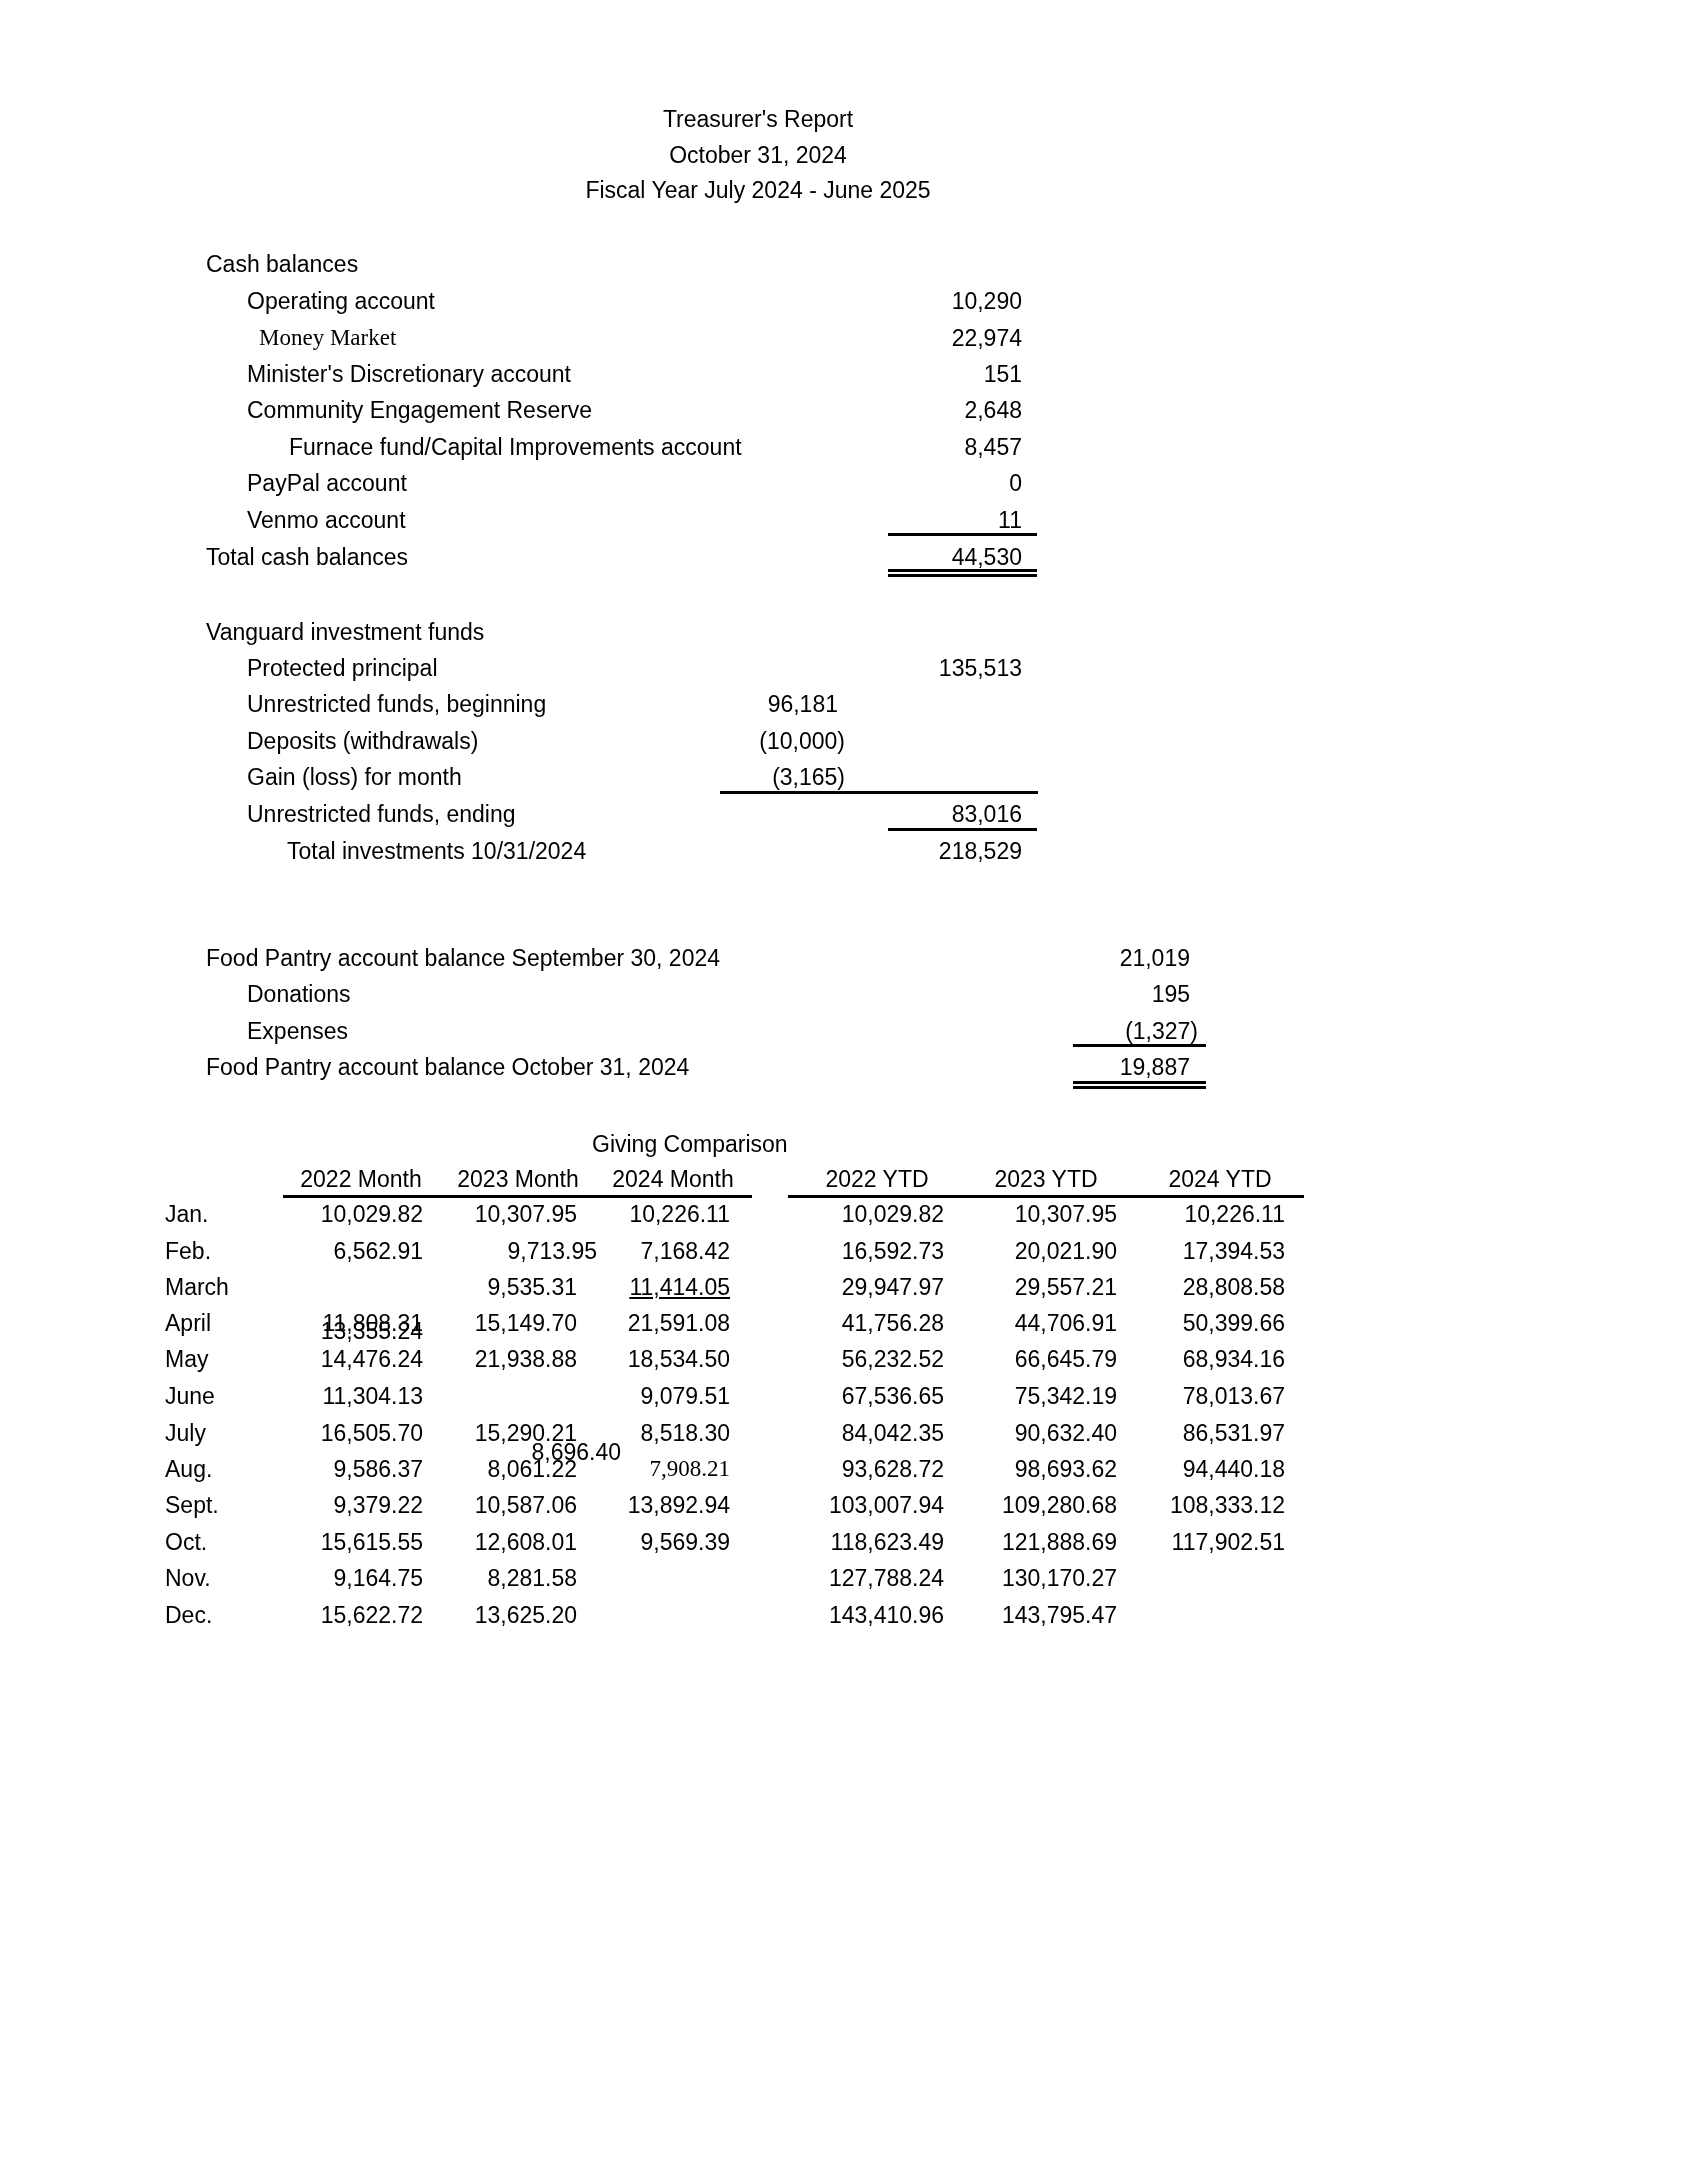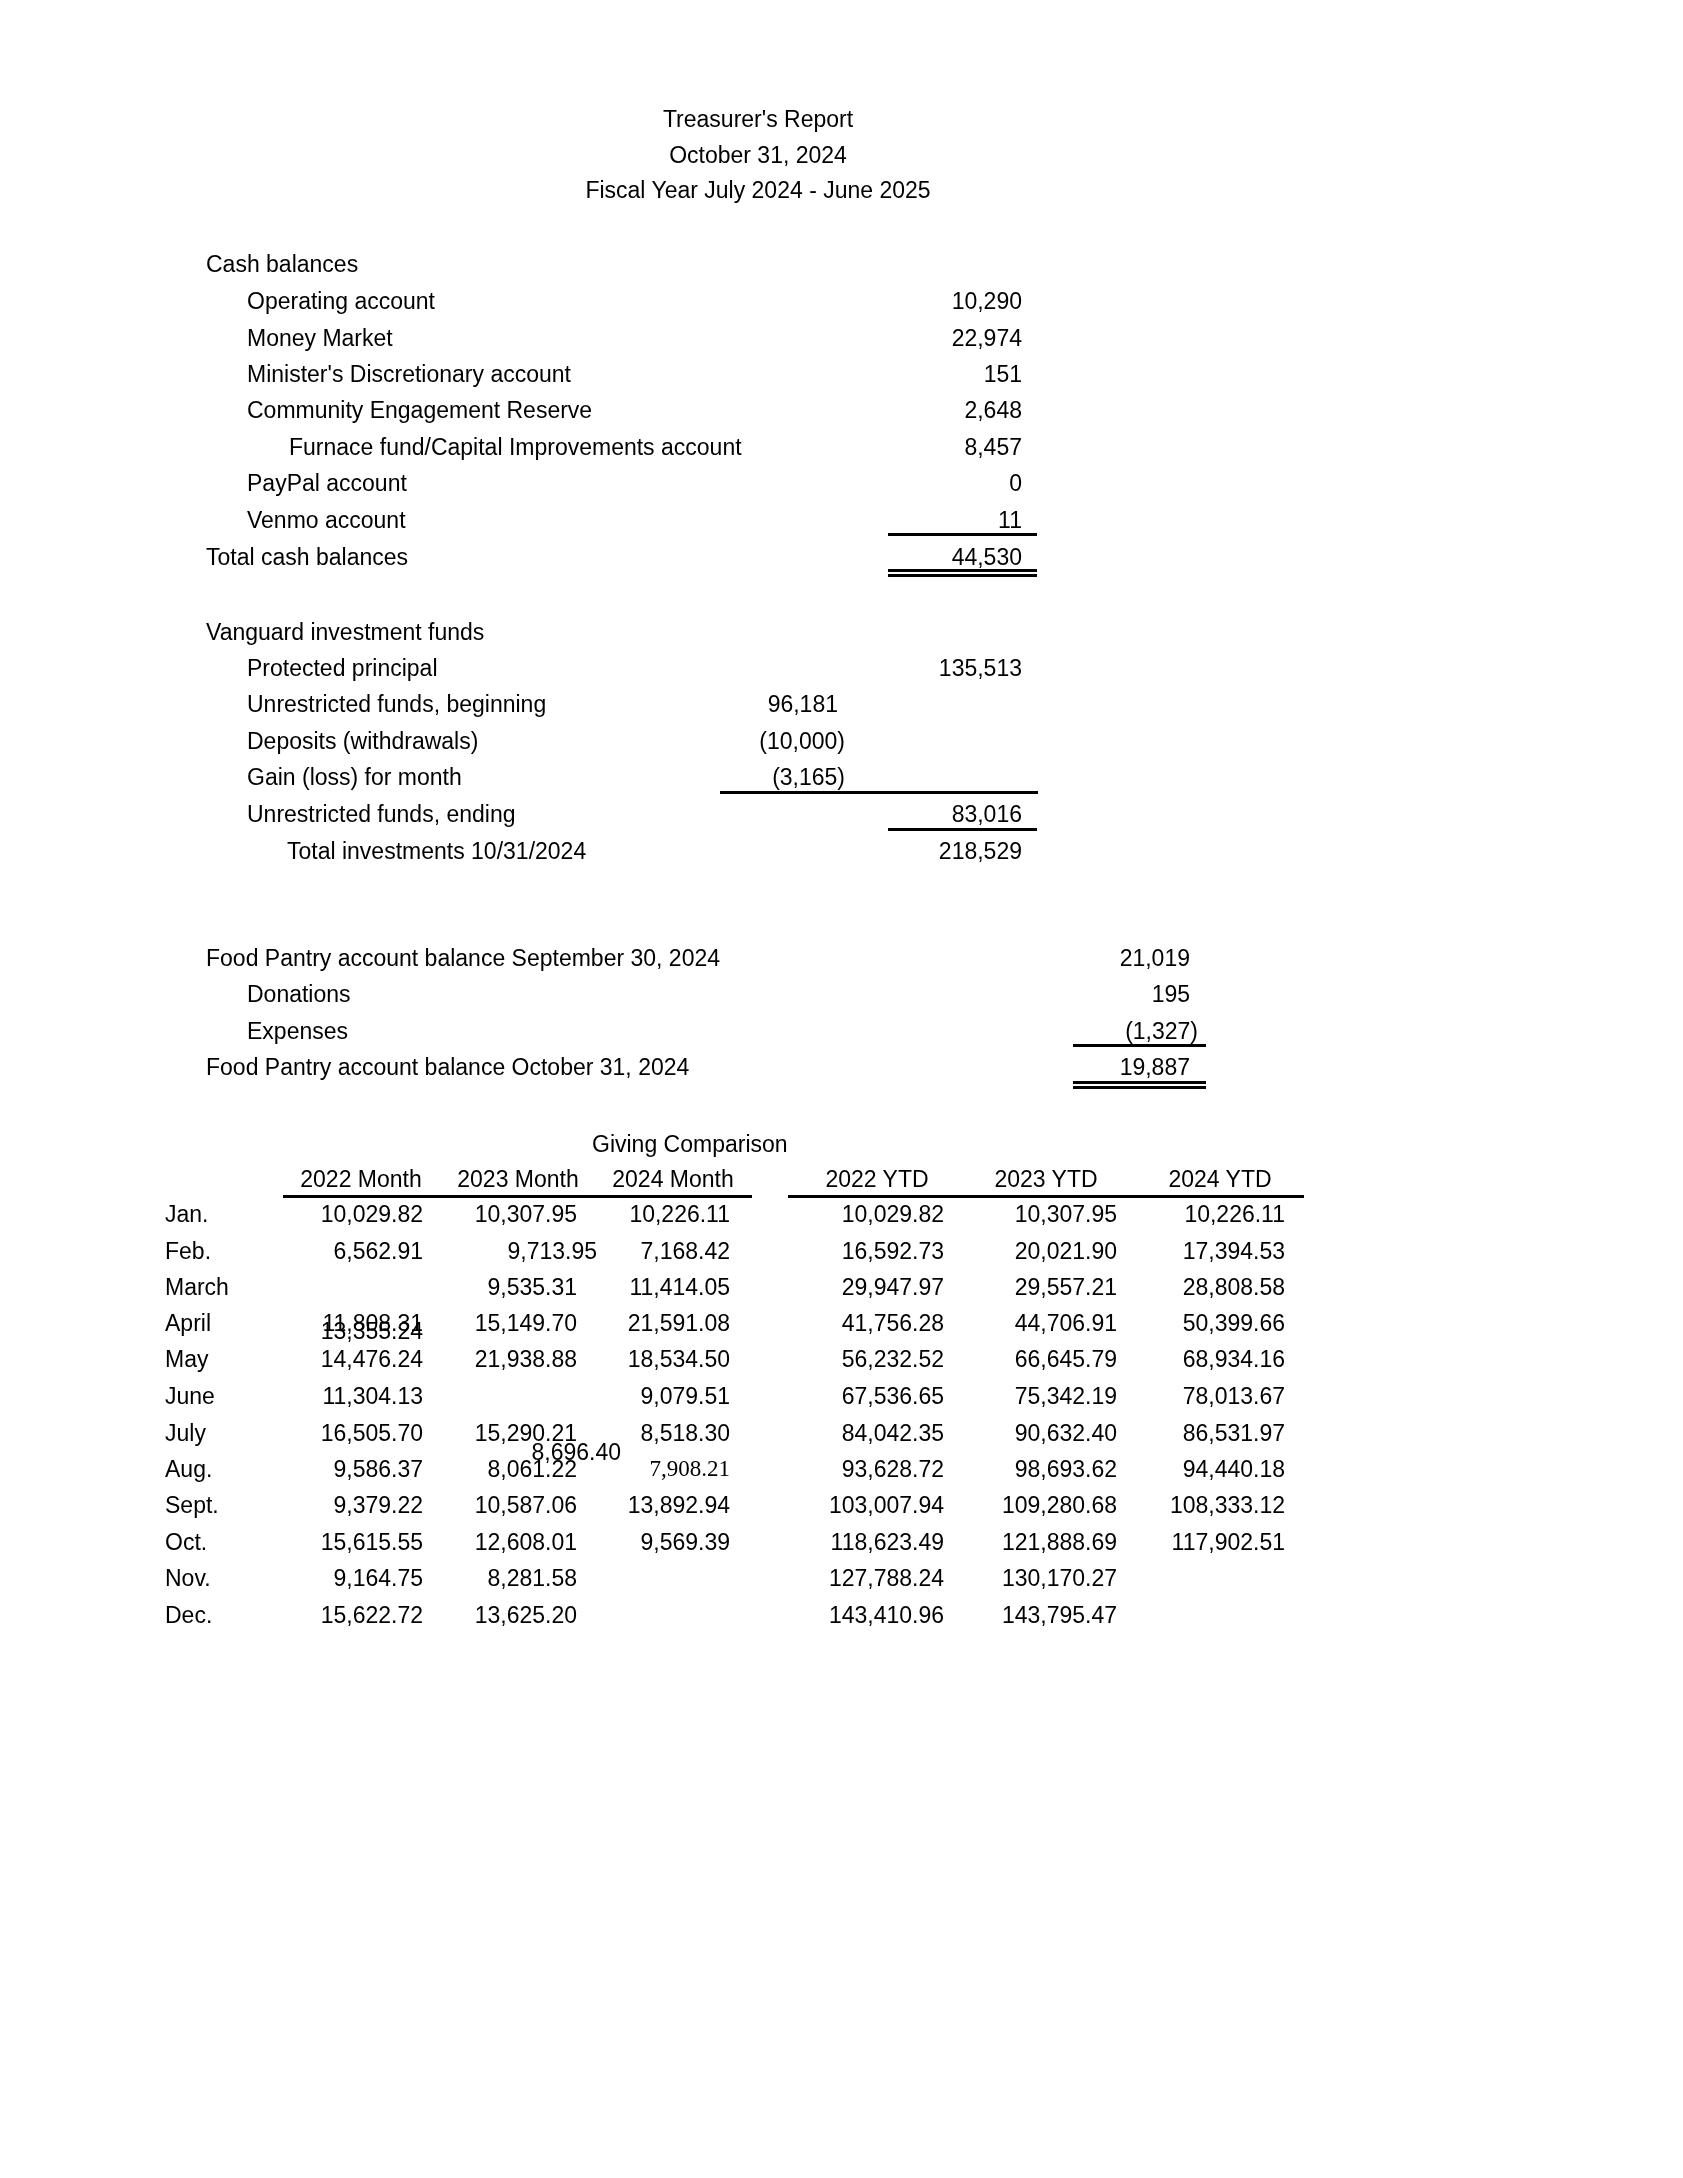--- a/index.html
+++ b/index.html
@@ -19,21 +19,21 @@
 <div class="t c" style="left:758px; top:176px;">Fiscal Year July 2024 - June 2025</div>
 
 <div>
   <div class="t" style="left:206px; top:250px;">Cash balances</div>
   <div id="cash-items">
       <div>
         <div class="t" style="left:247px; top:287px;">Operating account</div>
         <div class="t r" style="left:871px; width:151px; top:287px;">10,290</div>
       </div>
       <div>
-        <div class="t" style="left:247px; top:324px;">Money Market</div>
+        <div class="t" style="left:259px; top:324px;font-family:Liberation Serif, serif;">Money Market</div>
         <div class="t r" style="left:871px; width:151px; top:324px;">22,974</div>
       </div>
       <div>
         <div class="t" style="left:247px; top:360px;">Minister's Discretionary account</div>
         <div class="t r" style="left:871px; width:151px; top:360px;">151</div>
       </div>
       <div>
         <div class="t" style="left:247px; top:396px;">Community Engagement Reserve</div>
         <div class="t r" style="left:871px; width:151px; top:396px;">2,648</div>
       </div>
@@ -128,21 +128,21 @@
         <div class="t r" style="left:419px; width:158px; top:1237px;padding-left:20px;">9,713.95</div>
         <div class="t r" style="left:572px; width:158px; top:1237px;">7,168.42</div>
         <div class="t r" style="left:786px; width:158px; top:1237px;">16,592.73</div>
         <div class="t r" style="left:959px; width:158px; top:1237px;">20,021.90</div>
         <div class="t r" style="left:1127px; width:158px; top:1237px;">17,394.53</div>
       </div>
       <div>
         <div class="t" style="left:165px; top:1273px;">March</div>
         <div class="t r" style="left:265px; width:158px; top:1273px;margin-top:44px;">13,355.24</div>
         <div class="t r" style="left:419px; width:158px; top:1273px;">9,535.31</div>
-        <div class="t r" style="left:572px; width:158px; top:1273px;">11,414.05</div>
+        <div class="t r" style="left:572px; width:158px; top:1273px;text-decoration:underline;">11,414.05</div>
         <div class="t r" style="left:786px; width:158px; top:1273px;">29,947.97</div>
         <div class="t r" style="left:959px; width:158px; top:1273px;">29,557.21</div>
         <div class="t r" style="left:1127px; width:158px; top:1273px;">28,808.58</div>
       </div>
       <div>
         <div class="t" style="left:165px; top:1309px;">April</div>
         <div class="t r" style="left:265px; width:158px; top:1309px;">11,808.31</div>
         <div class="t r" style="left:419px; width:158px; top:1309px;">15,149.70</div>
         <div class="t r" style="left:572px; width:158px; top:1309px;">21,591.08</div>
         <div class="t r" style="left:786px; width:158px; top:1309px;">41,756.28</div>

